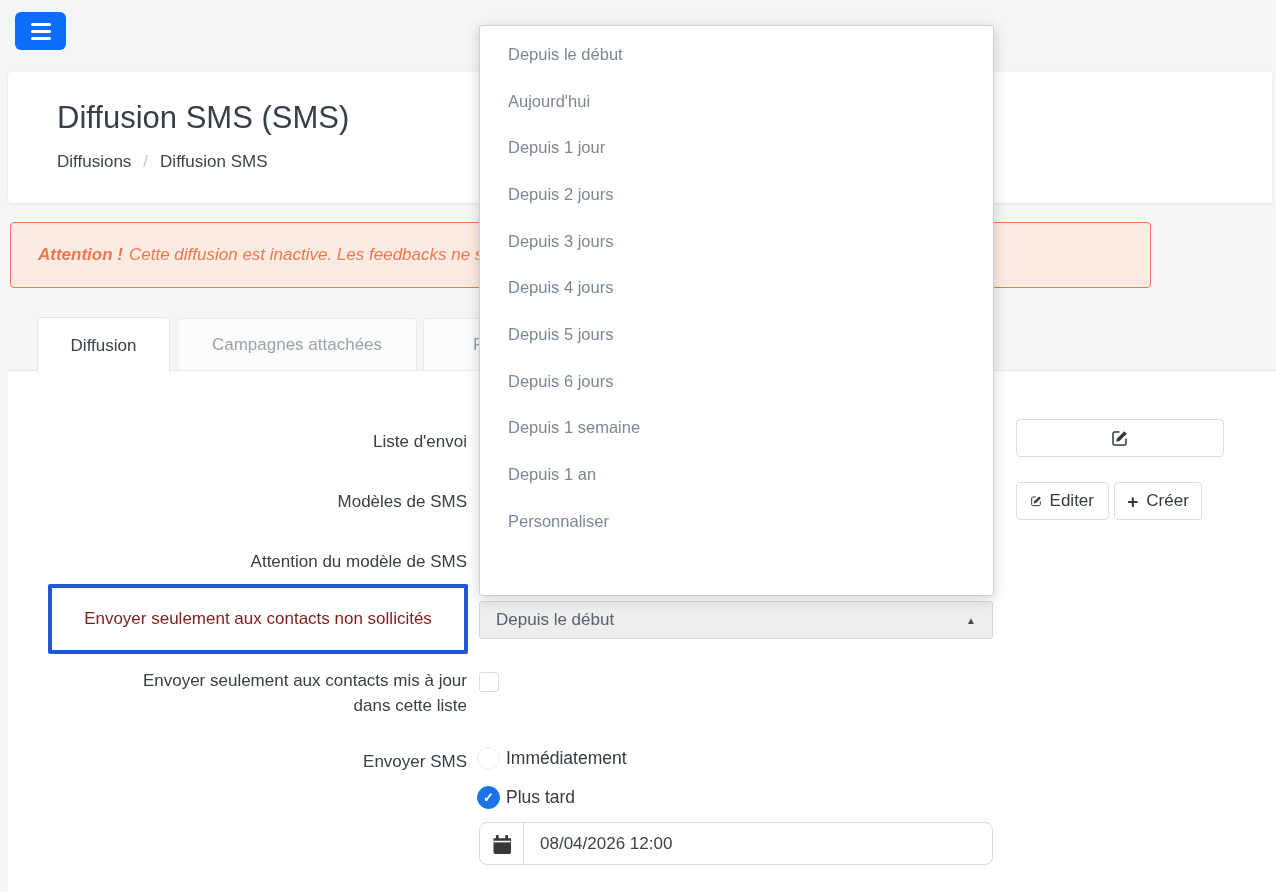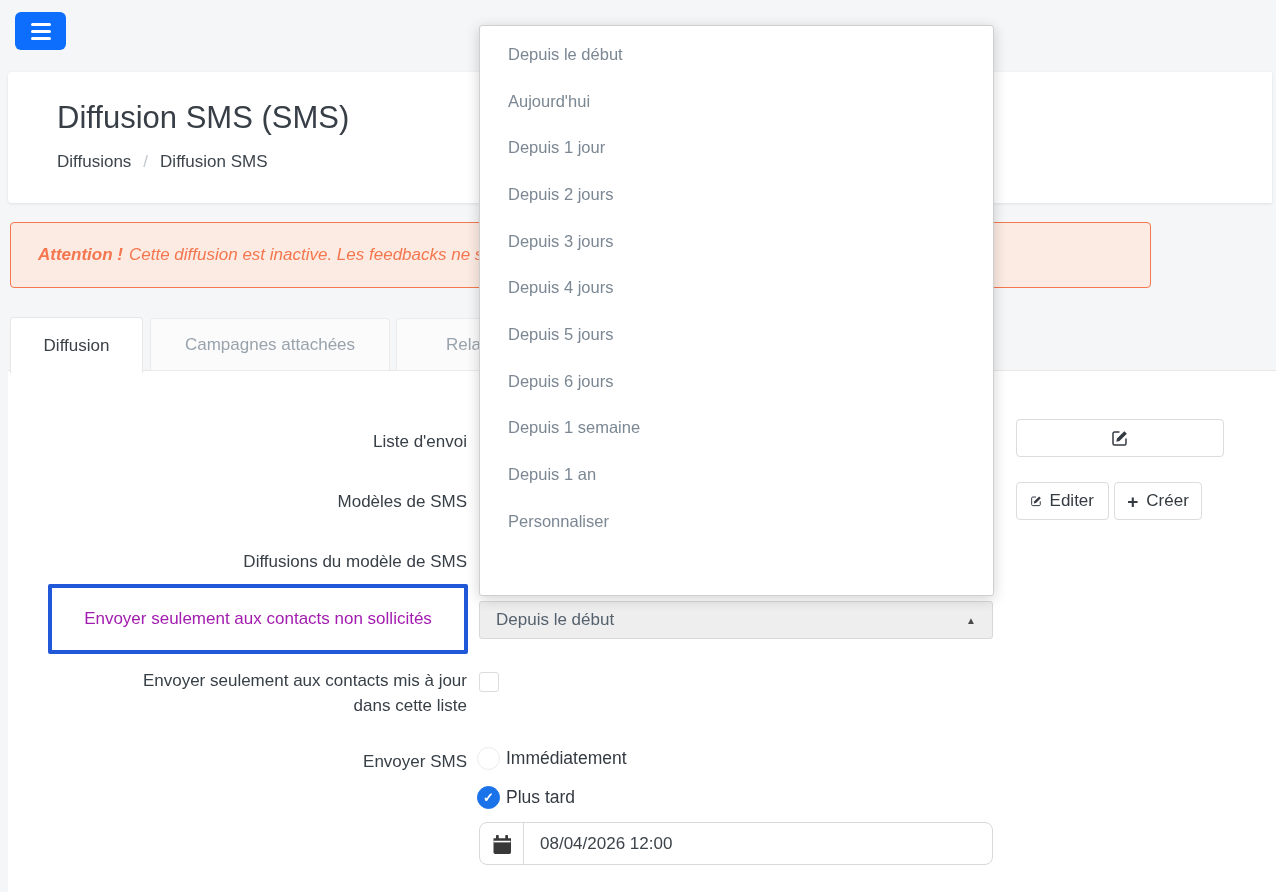--- a/index.html
+++ b/index.html
@@ -41,21 +41,21 @@
     font-size:17px; font-style:italic; color:#f4764f;
     white-space:nowrap; overflow:hidden;
   }
   .alert b { font-weight:bold; margin-right:6px; }
 
   
   .tab {
     position:absolute; top:318px; height:53px;
     background:#fbfbfb; border:1px solid #ebebeb; border-radius:4px 4px 0 0;
     display:flex; align-items:center; justify-content:center;
-    font-size:17px; color:#99a3ad; cursor:pointer; z-index:2;
+    font-size:17px; color:#99a3ad; cursor:pointer; z-index:2;margin-left:27px;
   }
   .tab.active {
     top:317px; height:56px; background:#fff; border-color:#e7e7e7; border-bottom:none;
     color:#3a4147; z-index:3;
   }
 
   
   .panel {
     left:8px; top:370px; right:0; bottom:0;
     background:#fff; border-top:1px solid #e7e7e7;
@@ -64,21 +64,21 @@
   .form-label {
     position:absolute; left:20px; width:447px; text-align:right;
     font-size:17px; color:#373f47; line-height:25px;
   }
 
   
   .highlight-box {
     left:48px; top:584px; width:420px; height:70px;
     border:4px solid #2158d8; border-radius:2px;
     display:flex; align-items:center; justify-content:center;
-    font-size:17px; color:#a21caf; background:#fff; text-align:center;
+    font-size:17px; color:#7f1d1d; background:#fff; text-align:center;
   }
 
   
   .select-ctl {
     left:479px; top:601px; width:514px; height:38px;
     background:#eeeeee; border:1px solid #d8d8d8; border-radius:3px;
     display:flex; align-items:center; padding:0 16px;
     font-size:17px; color:#55626e; cursor:pointer;
   }
   .select-ctl .caret { margin-left:auto; font-size:10px; color:#4a4a4a; }
@@ -161,21 +161,21 @@
   <span>Campagnes attachées</span>
 </div>
 <div class="tab" style="left:396px; width:176px; justify-content:flex-start; padding-left:49px;">
   <span>Relances</span>
 </div>
 
 <div class="abs panel"></div>
 
 <div class="form-label" style="top:429px;">Liste d'envoi</div>
 <div class="form-label" style="top:489px;">Modèles de SMS</div>
-<div class="form-label" style="top:549px;">Diffusions du modèle de SMS</div>
+<div class="form-label" style="top:549px;">Attention du modèle de SMS</div>
 
 <div class="abs highlight-box">
   <span>Envoyer seulement aux contacts non sollicités</span>
 </div>
 
 <div class="form-label" style="top:668px; left:107px; width:360px;">Envoyer seulement aux contacts mis à jour dans cette liste</div>
 <div class="form-label" style="top:749px;">Envoyer SMS</div>
 
 <div class="abs select-ctl">
   <span>Depuis le début</span>

